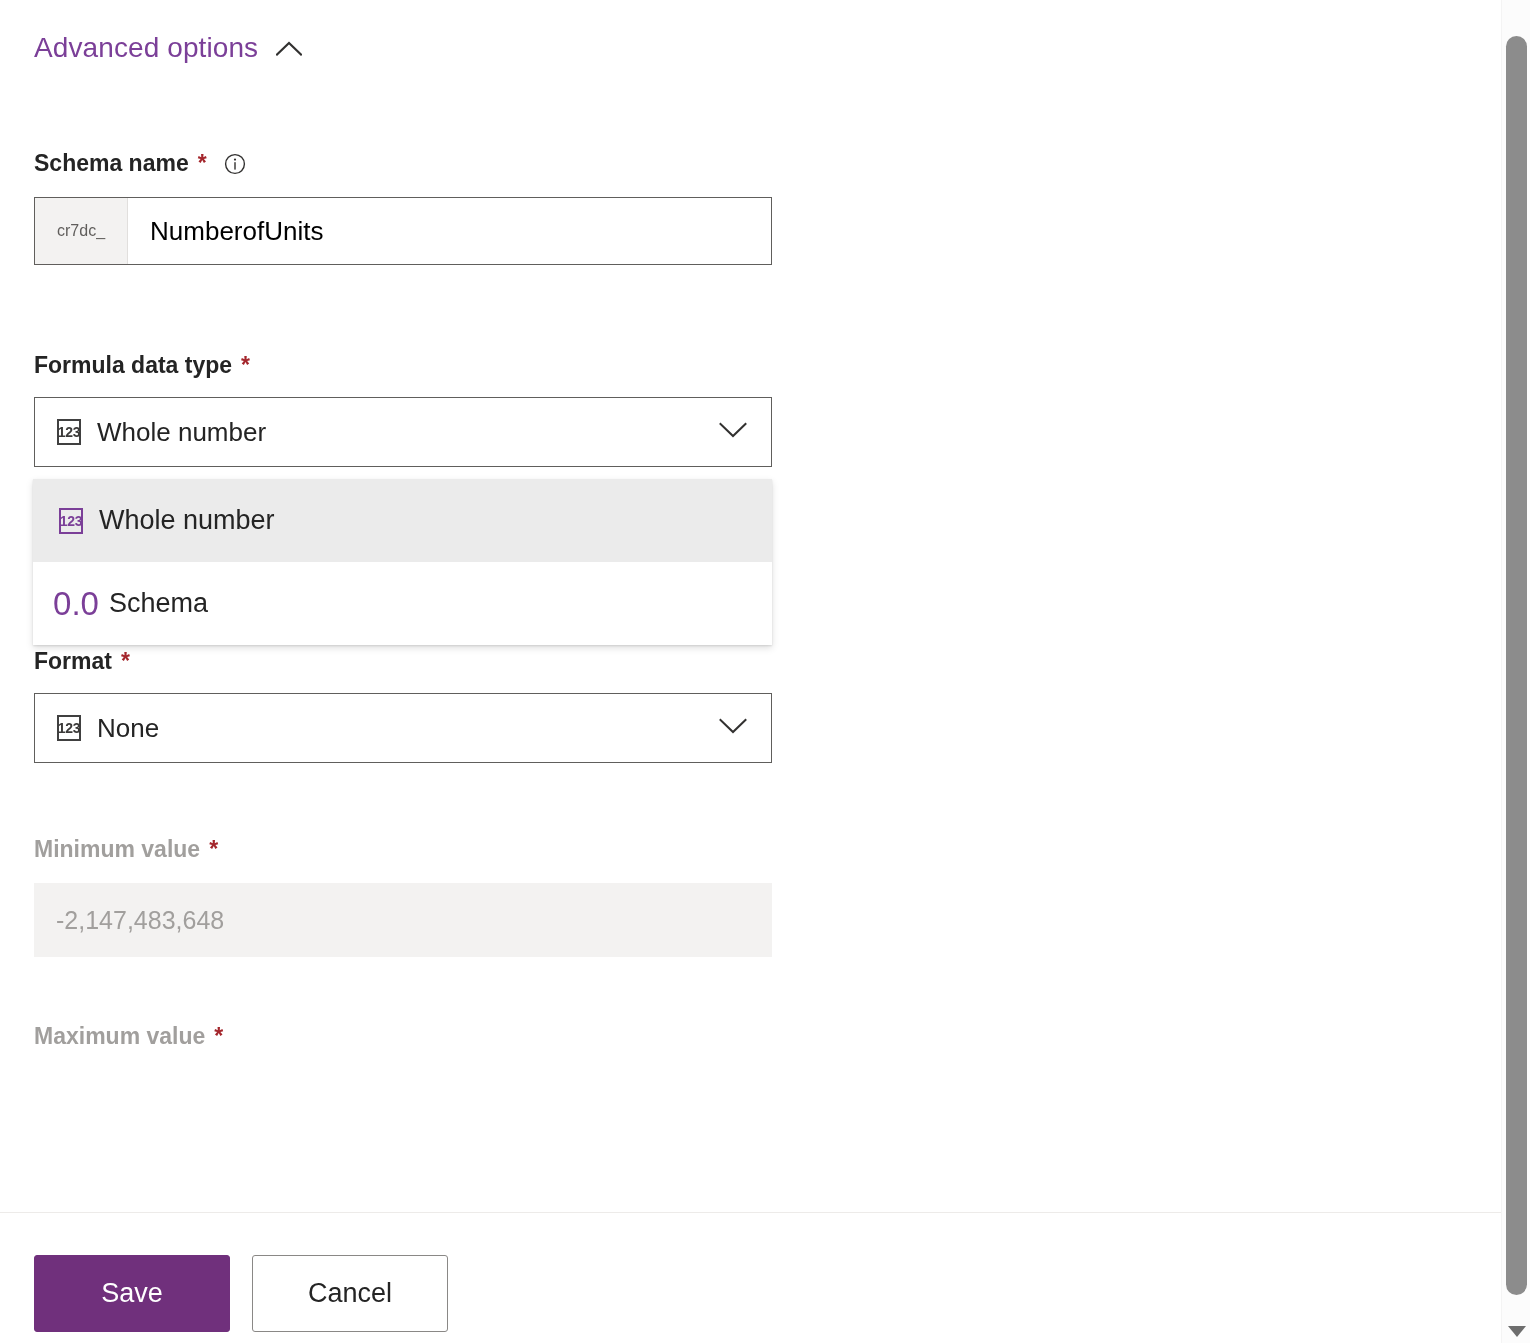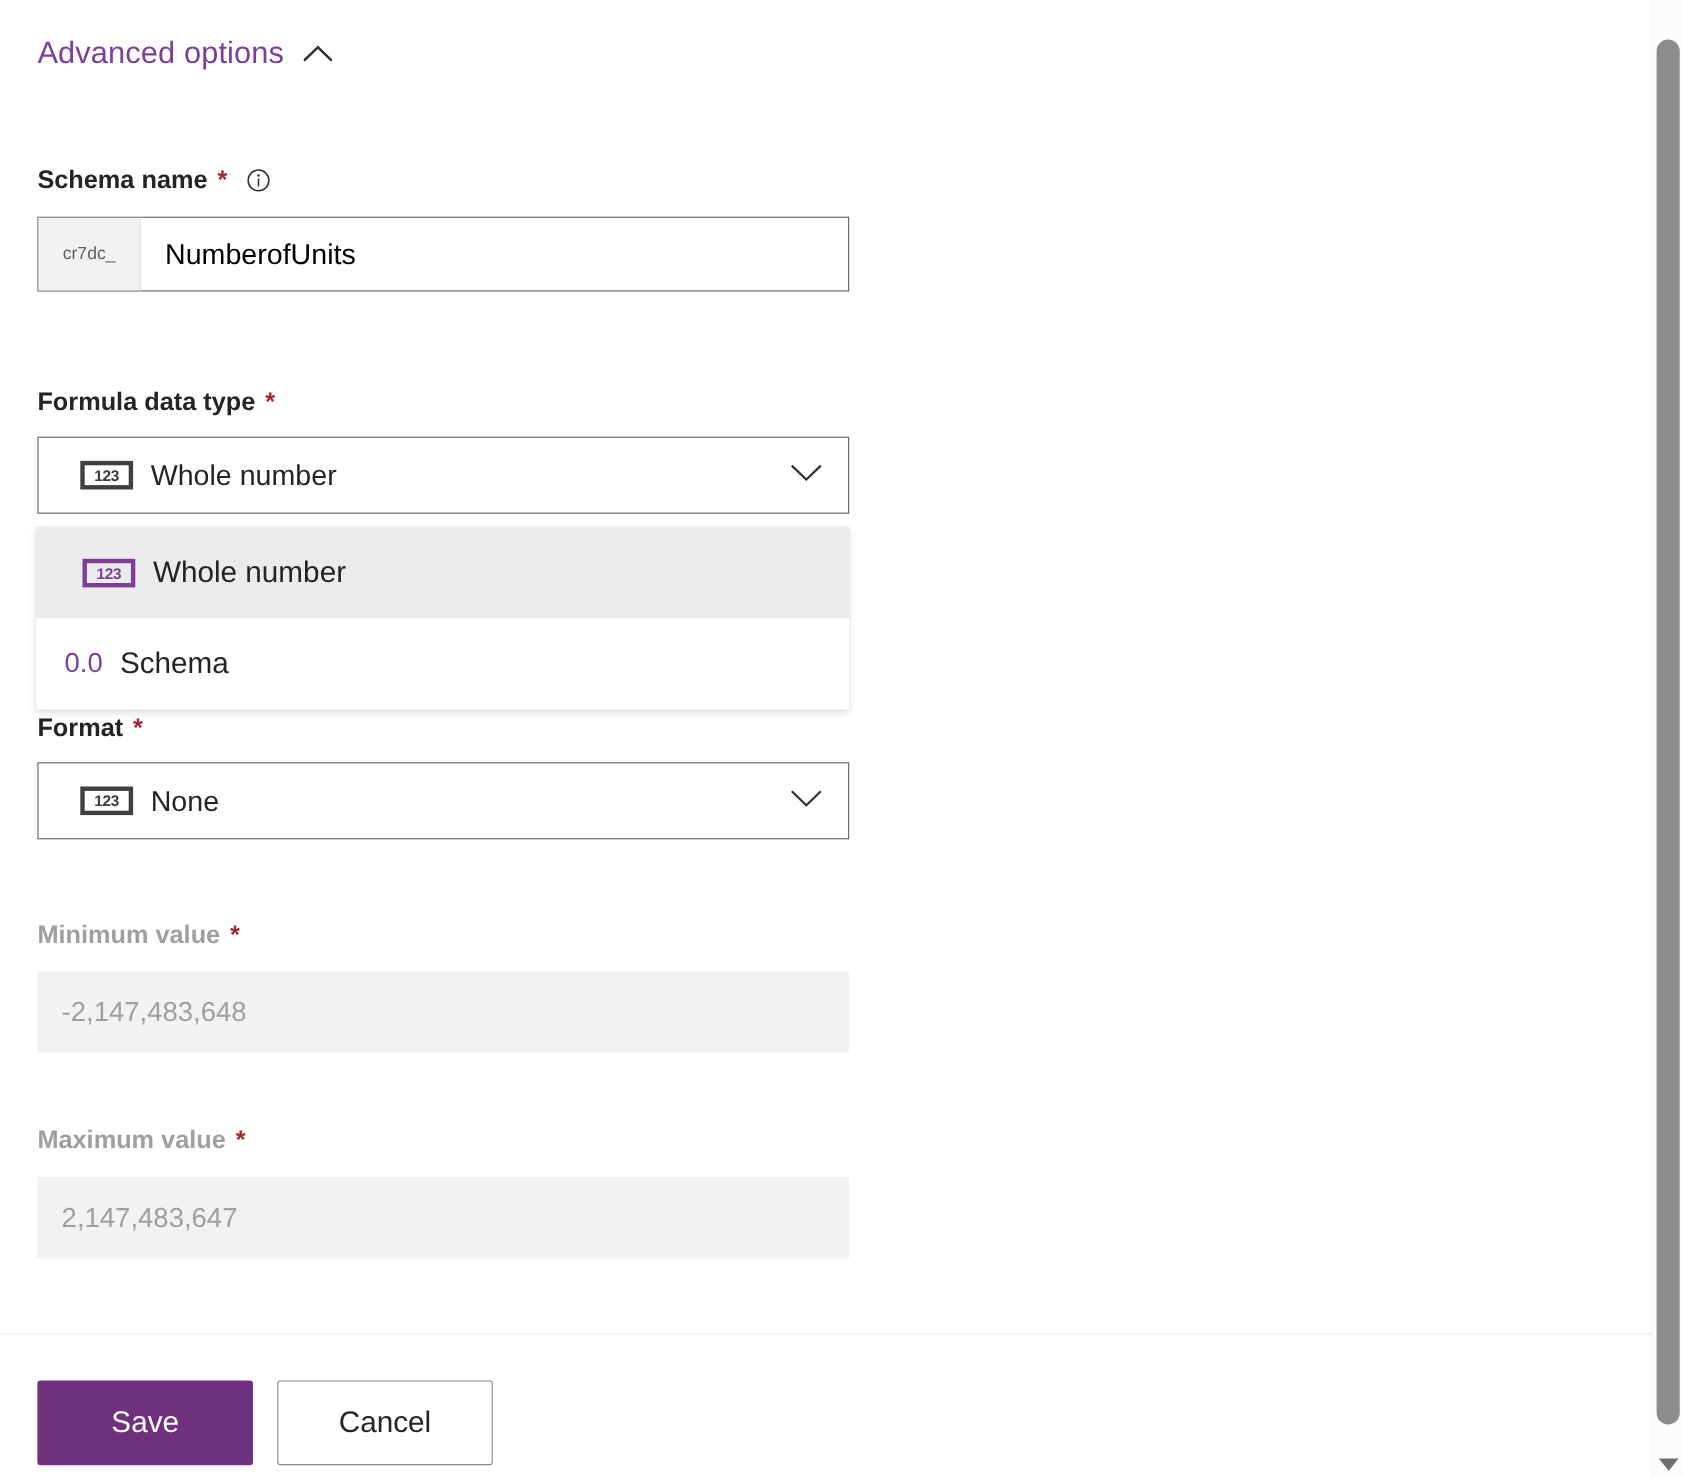--- a/index.html
+++ b/index.html
@@ -143,38 +143,37 @@
     background: #ffffff;
   }
   .dd-item.selected { background: #ebebeb; }
   .dd-item-icon { margin-right: 16px; display:flex; align-items:center; }
 
   
   .ico123 {
     display: inline-flex;
     align-items: center;
     justify-content: center;
-    width: 48px;
+    width: 24px;
     height: 26px;
-    border: 4px solid #404040;
+    border: 2px solid #404040;
     font-size: 14px;
     font-weight: bold;
     letter-spacing: -.3px;
     color: #3b3a39;
     font-family: "Liberation Sans", sans-serif;
-    margin-left: 16px;
   }
   .ico123.accent { border-color: #7b3f98; color: #7b3f98; }
   .ico00 {
     display: inline-flex;
     align-items: center;
     justify-content: center;
     width: 34px;
     height: 26px;
-    font-size: 25px;
+    font-size: 33px;
     color: #7b3f98;
     font-family: "Liberation Sans", sans-serif;
   }
 
   
   .disabled-input {
     margin-top: 20px;
     height: 74px;
     background: #f3f2f1;
     border: none;
@@ -330,23 +329,20 @@
       <div class="disabled-input">
         <span>-2,147,483,648</span>
       </div>
     </div>
 
     <div class="field" style="top:1023px;">
       <div class="field-label disabled">
         <span>Maximum value</span>
         <span class="req">*</span>
       </div>
-      <div class="disabled-input">
-        <span>2,147,483,647</span>
-      </div>
     </div>
 
     <div class="dropdown">
       <div class="dd-item selected">
         <span class="dd-item-icon">
           <span class="ico123 accent">123</span>
         </span>
         <span>Whole number</span>
       </div>
       <div class="dd-item">

